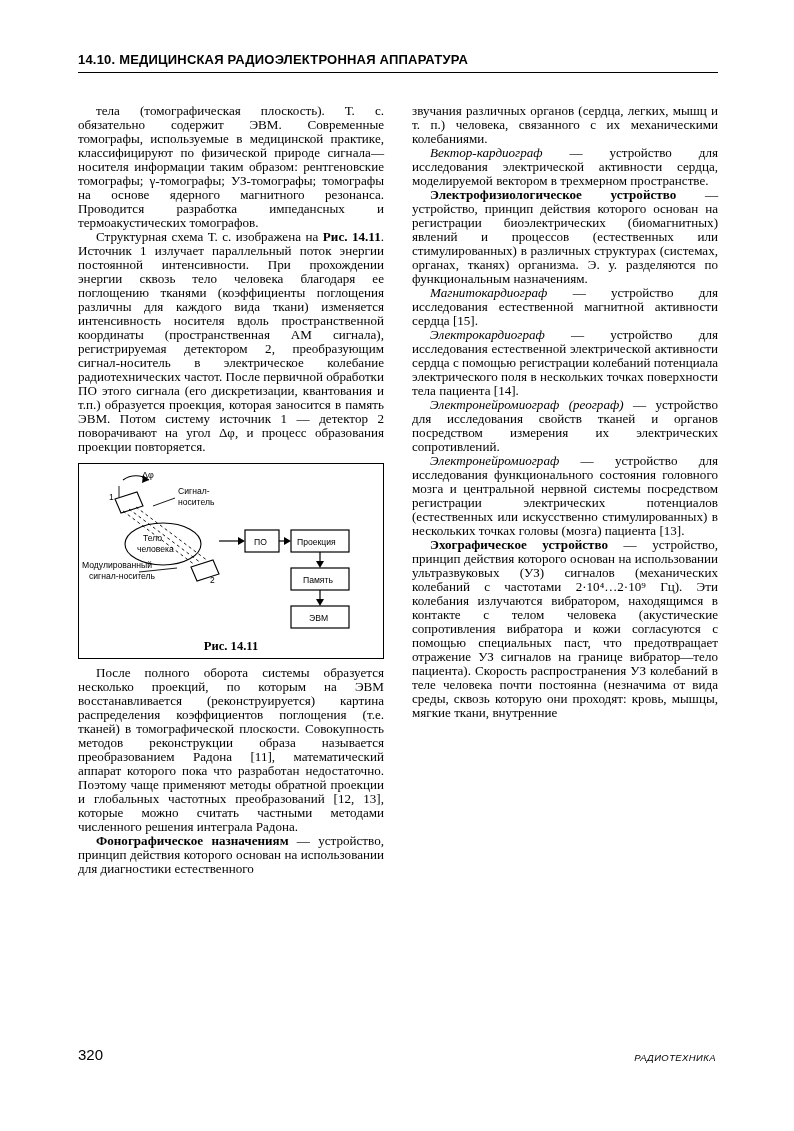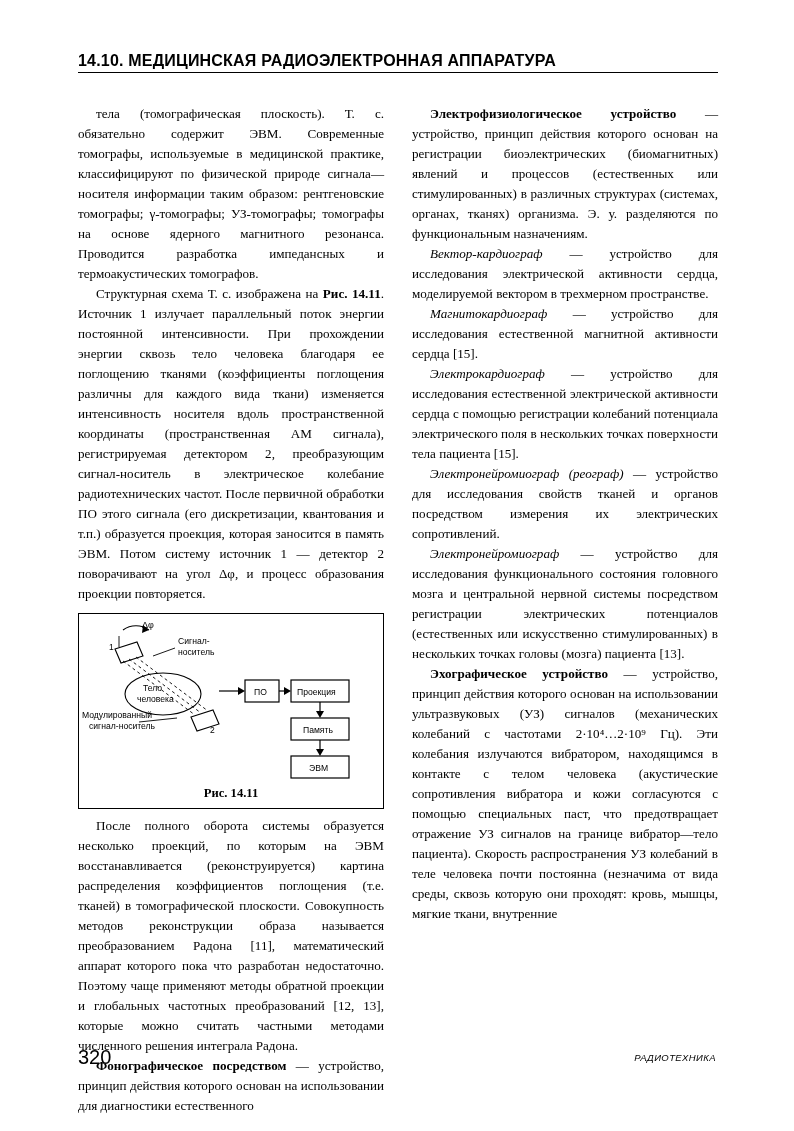--- a/index.html
+++ b/index.html
@@ -20,40 +20,40 @@
     left: 0; top: 0;
     width: 794px;
     height: 1131px;
   }
   .header {
     position: absolute;
     left: 78px;
     top: 52px;
     width: 640px;
     font-family: "Liberation Sans", sans-serif;
-    font-size: 16px;
+    font-size: 13px;
     letter-spacing: 0.2px;
     font-weight: 700;
     color: #000;
   }
   .header-rule {
     position: absolute;
     left: 78px;
     top: 72px;
     width: 640px;
     height: 1px;
     background: #000;
   }
   .col {
     position: absolute;
     top: 104px;
     width: 306px;
     text-align: justify;
     font-size: 13.1px;
-    line-height: 20px;
+    line-height: 14px;
   }
   .col.left { left: 78px; }
   .col.right { left: 412px; }
   p {
     margin: 0;
     text-indent: 18px;
   }
   p.noindent { text-indent: 0; }
   .b { font-weight: 700; }
   .i { font-style: italic; }
@@ -78,21 +78,21 @@
     font-size: 12.6px;
     text-indent: 0;
   }
   .fig-svg { position: absolute; left: 0; top: 0; }
 
   .pagenum {
     position: absolute;
     left: 78px;
     top: 1046px;
     font-family: "Liberation Sans", sans-serif;
-    font-size: 20px;
+    font-size: 15px;
     font-weight: 400;
   }
   .footer-right {
     position: absolute;
     right: 78px;
     top: 1052px;
     font-family: "Liberation Sans", sans-serif;
     font-size: 9.5px;
     font-style: italic;
     letter-spacing: 0.4px;
@@ -169,28 +169,29 @@
         <text x="10" y="115" font-family="Liberation Sans, sans-serif" font-size="8.6" fill="#000">сигнал-носитель</text>
         <text x="175" y="81" font-family="Liberation Sans, sans-serif" font-size="8.6" fill="#000">ПО</text>
         <text x="218" y="81" font-family="Liberation Sans, sans-serif" font-size="8.6" fill="#000">Проекция</text>
         <text x="224" y="119" font-family="Liberation Sans, sans-serif" font-size="8.6" fill="#000">Память</text>
         <text x="230" y="157" font-family="Liberation Sans, sans-serif" font-size="8.6" fill="#000">ЭВМ</text>
       </svg>
       <div class="fig-caption">Рис. 14.11</div>
     </div>
 
     <p>После полного оборота системы образуется несколько проекций, по которым на ЭВМ восстанавливается (реконструируется) картина распределения коэффициентов поглощения (т.е. тканей) в томографической плоскости. Совокупность методов реконструкции образа называется преобразованием Радона [11], математический аппарат которого пока что разработан недостаточно. Поэтому чаще применяют методы обратной проекции и глобальных частотных преобразований [12, 13], которые можно считать частными методами численного решения интеграла Радона.</p>
-    <p><span class="b">Фонографическое посредством</span><span> — устройство, принцип действия которого основан на использовании для диагностики естественного</span></p>
+    <p><span class="b">Фонографическое назначениям</span><span> — устройство, принцип действия которого основан на использовании для диагностики естественного</span></p>
   </div>
 
   <div class="col right">
+    <p class="noindent">звучания различных органов (сердца, легких, мышц и т. п.) человека, связанного с их механическими колебаниями.</p>
+    <p><span class="i">Вектор-кардиограф</span><span> — устройство для исследования электрической активности сердца, моделируемой вектором в трехмерном пространстве.</span></p>
     <p><span class="b">Электрофизиологическое устройство</span><span> — устройство, принцип действия которого основан на регистрации биоэлектрических (биомагнитных) явлений и процессов (естественных или стимулированных) в различных структурах (системах, органах, тканях) организма. Э. у. разделяются по функциональным назначениям.</span></p>
-    <p><span class="i">Вектор-кардиограф</span><span> — устройство для исследования электрической активности сердца, моделируемой вектором в трехмерном пространстве.</span></p>
     <p><span class="i">Магнитокардиограф</span><span> — устройство для исследования естественной магнитной активности сердца [15].</span></p>
-    <p><span class="i">Электрокардиограф</span><span> — устройство для исследования естественной электрической активности сердца с помощью регистрации колебаний потенциала электрического поля в нескольких точках поверхности тела пациента [15].</span></p>
+    <p><span class="i">Электрокардиограф</span><span> — устройство для исследования естественной электрической активности сердца с помощью регистрации колебаний потенциала электрического поля в нескольких точках поверхности тела пациента [14].</span></p>
     <p><span class="i">Электронейромиограф (реограф)</span><span> — устройство для исследования свойств тканей и органов посредством измерения их электрических сопротивлений.</span></p>
     <p><span class="i">Электронейромиограф</span><span> — устройство для исследования функционального состояния головного мозга и центральной нервной системы посредством регистрации электрических потенциалов (естественных или искусственно стимулированных) в нескольких точках головы (мозга) пациента [13].</span></p>
     <p><span class="b">Эхографическое устройство</span><span> — устройство, принцип действия которого основан на использовании ультразвуковых (УЗ) сигналов (механических колебаний с частотами 2·10⁴…2·10⁹ Гц). Эти колебания излучаются вибратором, находящимся в контакте с телом человека (акустические сопротивления вибратора и кожи согласуются с помощью специальных паст, что предотвращает отражение УЗ сигналов на границе вибратор—тело пациента). Скорость распространения УЗ колебаний в теле человека почти постоянна (незначима от вида среды, сквозь которую они проходят: кровь, мышцы, мягкие ткани, внутренние</span></p>
   </div>
 
   <div class="pagenum">320</div>
   <div class="footer-right">РАДИОТЕХНИКА</div>
 </div>
 
 </body></html>

